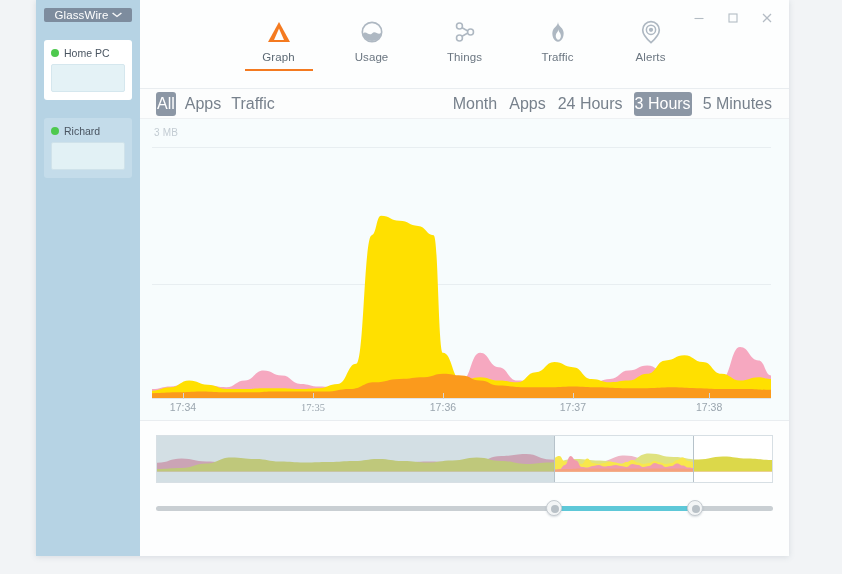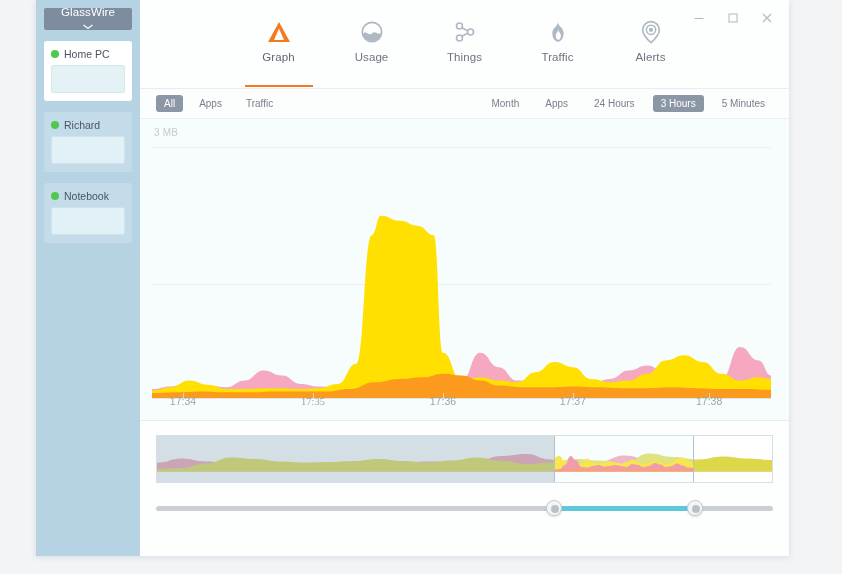--- a/index.html
+++ b/index.html
@@ -26,42 +26,41 @@
   
   #sidebar {
     width: 104px;
     background: #b6d3e4;
     flex: 0 0 104px;
     padding: 8px 8px 0 8px;
     position: relative;
   }
 
   #brand-dropdown {
-    height: 22px;
+    height: 14px;
     background: #7d8c9e;
     border-radius: 2px;
     color: #ffffff;
     font-size: 11.5px;
     display: flex;
     align-items: center;
     justify-content: center;
     gap: 5px;
     cursor: pointer;
     letter-spacing: 0.1px;
-    flex-direction: column;
   }
   #brand-dropdown .caret {
     display: inline-block;
     font-size: 8px;
     transform: scaleX(1.3);
     opacity: .92;
   }
 
   .device-card {
-    margin-top: 11px;
+    margin-top: 18px;
     border-radius: 3px;
     padding: 7px 7px 8px 7px;
     background: #c4dcea;
   }
   .device-card.selected { background: #ffffff; }
 
   .device-head {
     display: flex;
     align-items: center;
     gap: 5px;
@@ -130,21 +129,21 @@
     padding-top: 18px;
   }
   .nav-tab {
     width: 66px;
     display: flex;
     flex-direction: column;
     align-items: center;
     gap: 6px;
     cursor: pointer;
     position: relative;
-    padding-bottom: 24px;
+    padding-bottom: 8px;
   }
   .nav-icon { height: 27px; display:flex; align-items:center; justify-content:center; }
   .nav-label {
     font-size: 11.5px;
     color: #6b7681;
     letter-spacing: .1px;
   }
   .nav-tab.active .nav-label { color: #5d6a75; }
   .nav-tab.active::after {
     content: "";
@@ -160,23 +159,23 @@
     display: flex;
     align-items: center;
     padding: 0 16px;
     border-bottom: 1px solid #eef1f3;
     background: #fcfdfd;
   }
   #filter-left, #filter-right { display: flex; align-items: center; }
   #filter-right { margin-left: auto; }
 
   .chip {
-    font-size: 10px;
+    font-size: 16px;
     color: #77818c;
-    padding: 3px 8px;
+    padding: 3px 1px;
     border-radius: 3px;
     cursor: pointer;
     white-space: nowrap;
   }
   .chip.active {
     background: #8c97a5;
     color: #ffffff;
   }
   #filter-left .chip { margin-right: 8px; }
   #filter-right .chip { margin-left: 10px; }
@@ -220,21 +219,21 @@
     background: #dfe5e9;
   }
   .tick {
     position: absolute;
     bottom: 21px;
     width: 1px; height: 6px;
     background: #cfd8de;
   }
   .tick-label {
     position: absolute;
-    bottom: 13px;
+    bottom: 7px;
     transform: translateX(-50%);
     font-size: 10.5px;
     color: #9aa5ae;
     white-space: nowrap;
   }
 
   
   #scrubber {
     flex: 1;
     background: #fdfefe;
@@ -339,27 +338,20 @@
       </div>
 
       <div class="device-card">
         <div class="device-head">
           <span class="dot"></span>
           <span class="device-name">Richard</span>
         </div>
         <div class="device-mini"></div>
       </div>
 
-      <div class="device-card">
-        <div class="device-head">
-          <span class="dot"></span>
-          <span class="device-name">Notebook</span>
-        </div>
-        <div class="device-mini"></div>
-      </div>
     </div>
   </div>
 
   <div id="main">
 
     <div id="topbar">
 
       <div id="window-controls">
         <div class="wc">
           <svg width="12" height="12" viewBox="0 0 12 12">

